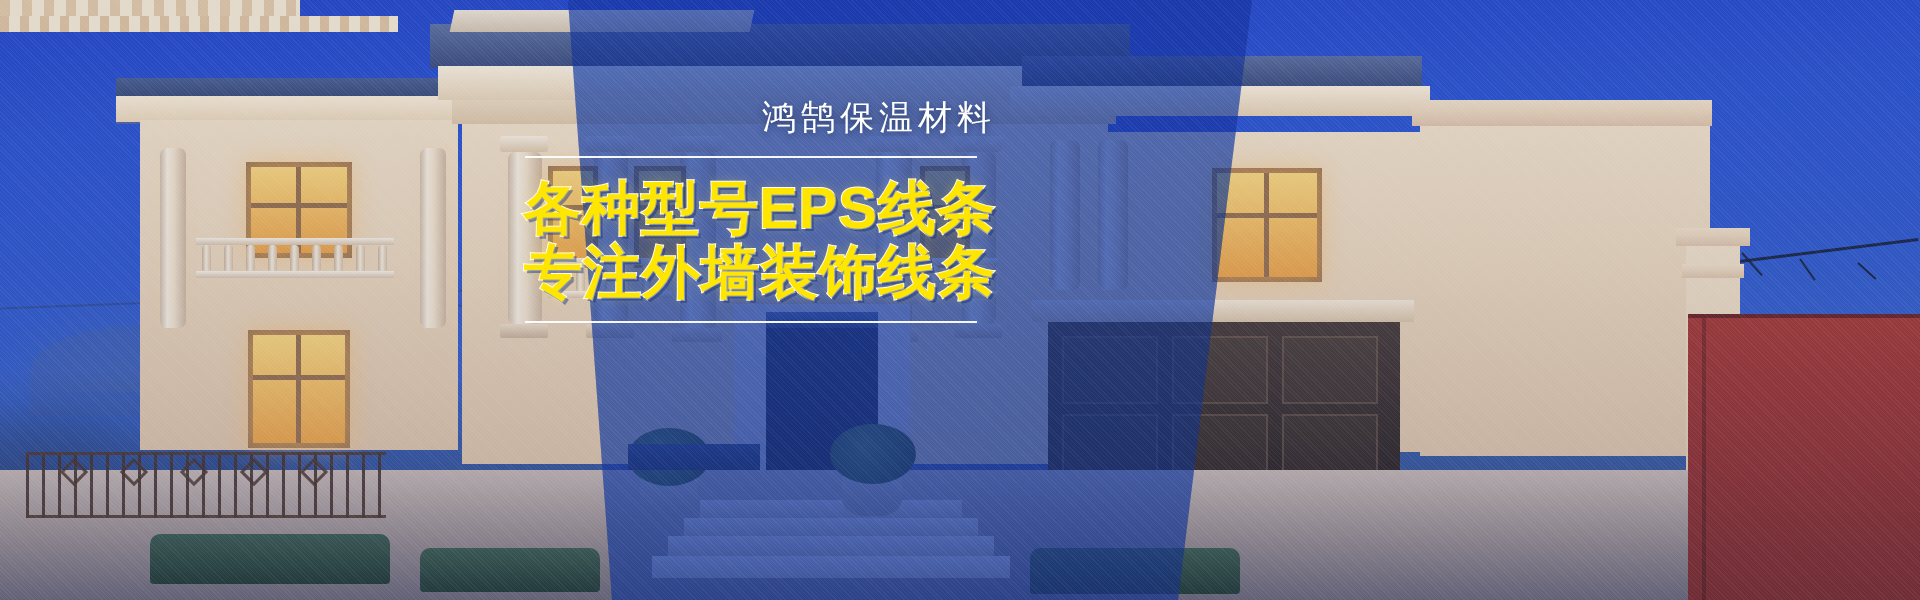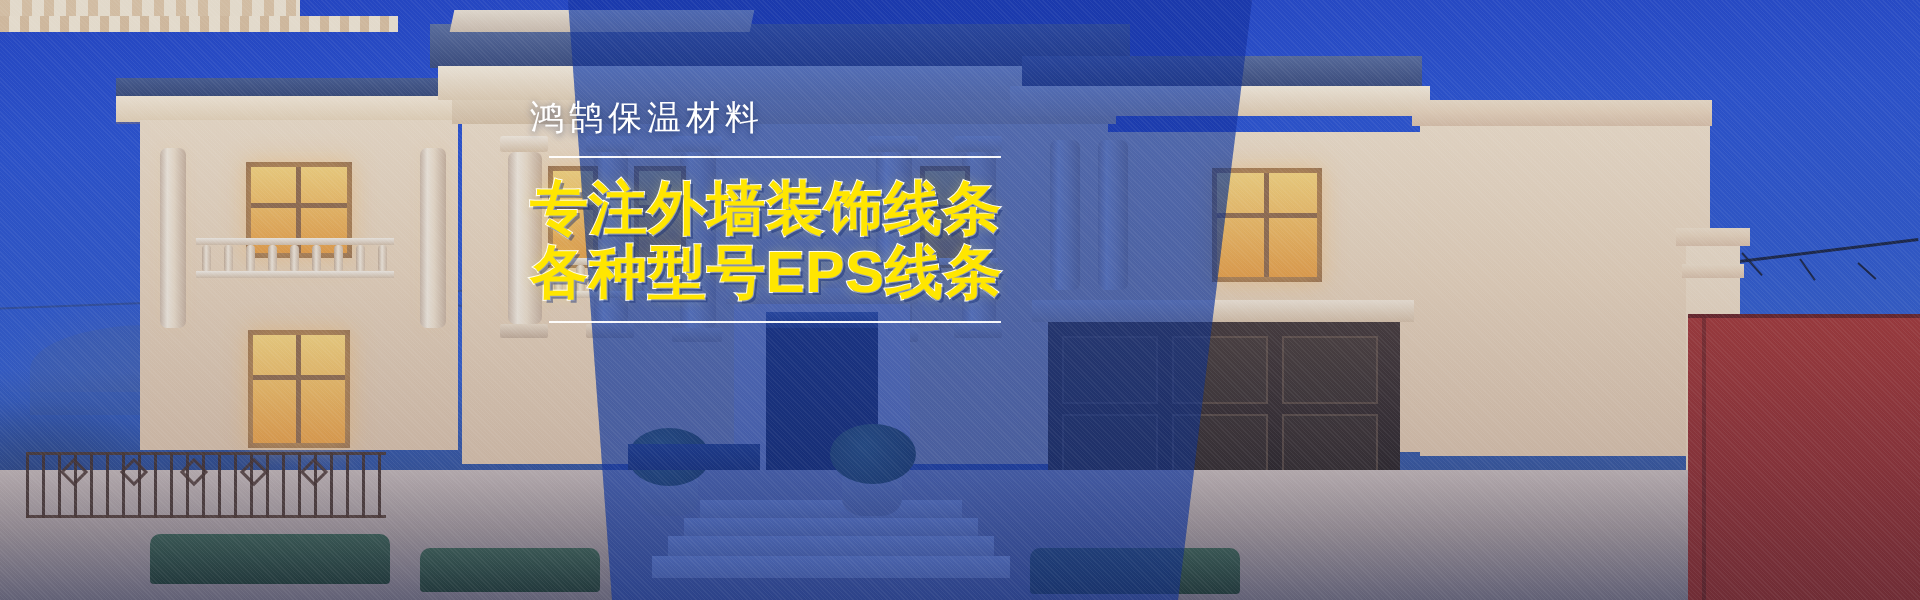--- a/index.html
+++ b/index.html
@@ -219,22 +219,22 @@
     position:absolute;inset:0;
     background:repeating-linear-gradient(45deg,
       rgba(255,255,255,.055) 0 1px,
       rgba(255,255,255,0) 1px 3px);
     pointer-events:none;
   }
 
   
   .copy{
     position:absolute;
-    left:530px;top:96px;width:490px;
-    text-align:left;
+    left:506px;top:96px;width:490px;
+    text-align:right;
     z-index:40;
   }
   .brand{
     color:#ffffff;
     font-size:34px;
     letter-spacing:5px;
     line-height:1.25;
     text-shadow:0 2px 7px rgba(10,25,70,.55);
     font-weight:400;
   }
@@ -462,21 +462,21 @@
 
   <div class="hatch"></div>
 
   <div class="copy">
 
     <div class="brand">鸿鹄保温材料</div>
 
     <div class="rule"></div>
 
     <div class="headline">
+      <span class="line">各种型号EPS线条</span>
       <span class="line">专注外墙装饰线条</span>
-      <span class="line">各种型号EPS线条</span>
     </div>
 
     <div class="rule bottom"></div>
 
   </div>
 
 </div>
 
 </body></html>

